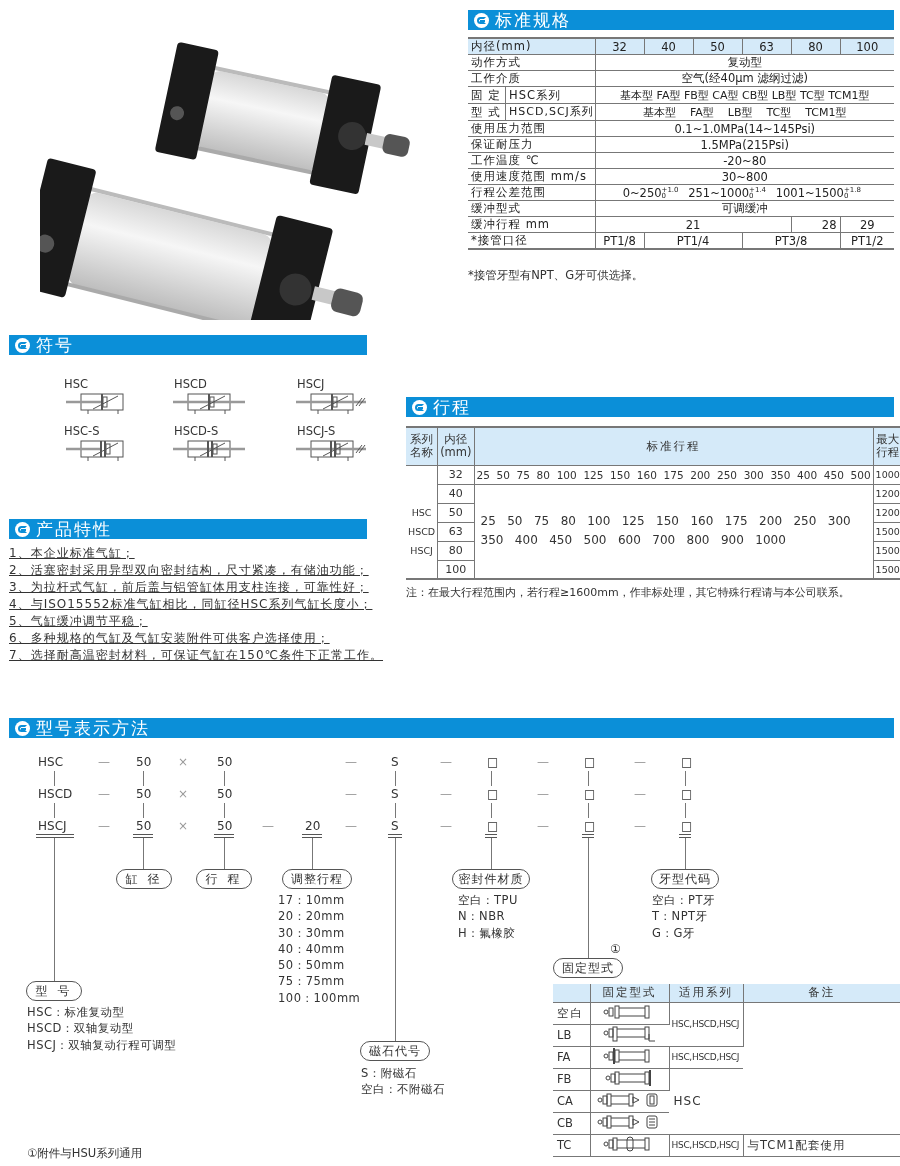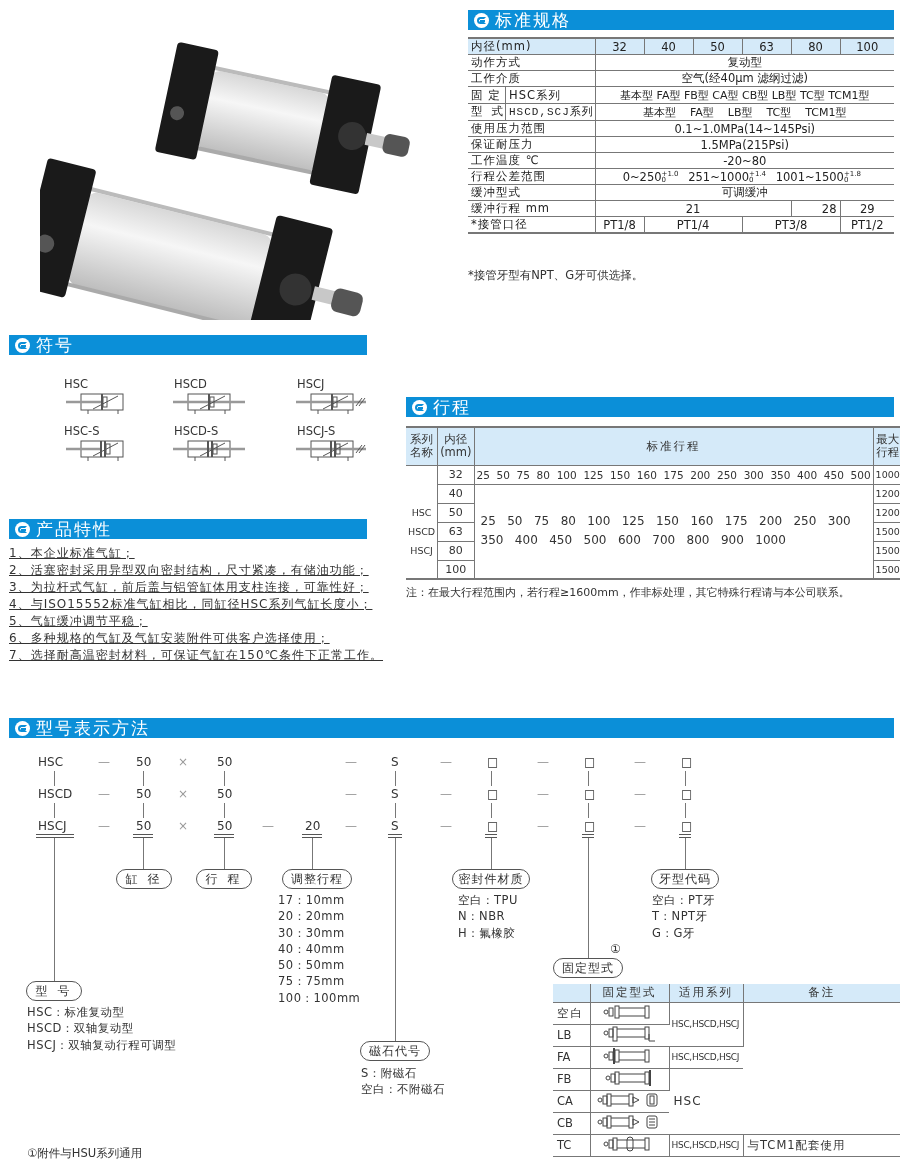--- a/index.html
+++ b/index.html
@@ -137,38 +137,42 @@
     <td class="lbl" style="padding:0;" rowspan="1">
       <div style="display:flex;height:16px;">
         <div style="width:38px;border-right:1px solid #777;padding-left:3px;line-height:16px;letter-spacing:1px;">固 定</div>
         <div style="padding-left:3px;line-height:16px;">HSC系列</div>
       </div>
     </td>
     <td class="c" colspan="6" style="font-size:11px;">基本型  FA型  FB型  CA型  CB型  LB型  TC型  TCM1型</td>
   </tr>
   <tr>
     <td class="lbl" style="padding:0;">
-      <div style="display:flex;height:16px;font-family:Liberation Mono, monospace;">
+      <div style="display:flex;height:16px;">
         <div style="width:38px;border-right:1px solid #777;padding-left:3px;line-height:16px;letter-spacing:1px;">型 式</div>
         <div style="padding-left:3px;line-height:16px;font-size:11px;">HSCD,SCJ系列</div>
       </div>
     </td>
     <td class="c" colspan="6" style="font-size:11px;white-space:pre;">基本型    FA型    LB型    TC型    TCM1型</td>
   </tr>
   <tr>
     <td class="lbl">使用压力范围</td>
     <td class="c" colspan="6">0.1~1.0MPa(14~145Psi)</td>
   </tr>
   <tr>
     <td class="lbl">保证耐压力</td>
     <td class="c" colspan="6">1.5MPa(215Psi)</td>
   </tr>
   <tr>
     <td class="lbl">工作温度 ℃</td>
     <td class="c" colspan="6">-20~80</td>
+  </tr>
+  <tr>
+    <td class="lbl">使用速度范围 mm/s</td>
+    <td class="c" colspan="6">30~800</td>
   </tr>
   <tr>
     <td class="lbl">行程公差范围</td>
     <td class="c" colspan="6">
       <span>0~250</span><span class="tolbox"><span>+1.0</span><br><span>0</span></span>
       <span>251~1000</span><span class="tolbox"><span>+1.4</span><br><span>0</span></span>
       <span>1001~1500</span><span class="tolbox"><span>+1.8</span><br><span>0</span></span>
     </td>
   </tr>
   <tr>

